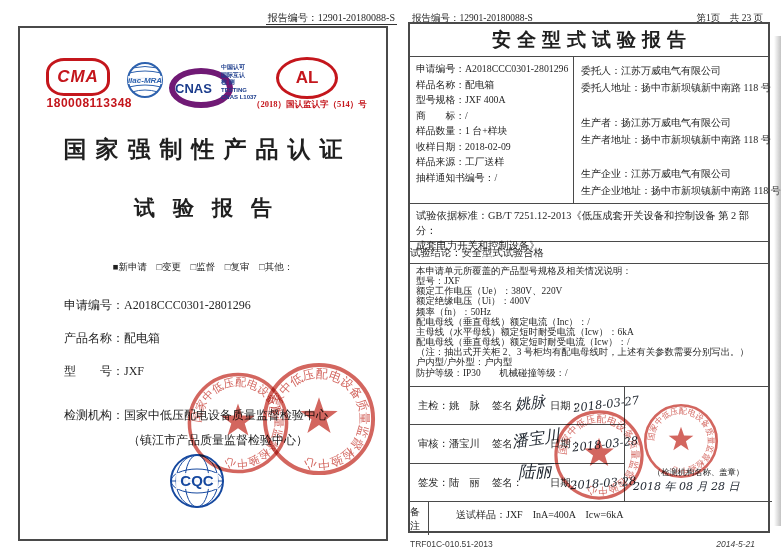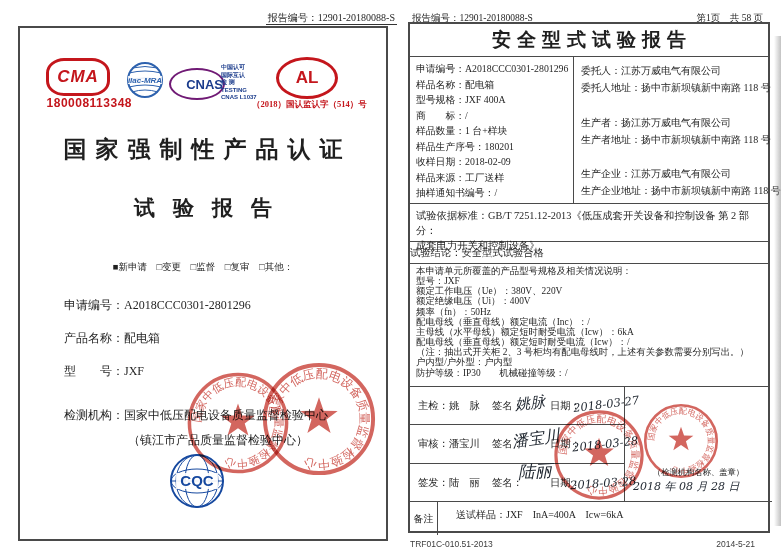--- a/index.html
+++ b/index.html
@@ -13,22 +13,22 @@
   .hdr-left span{border-bottom:1px solid #333;padding:0 2px 1px 2px;}
   .page-left{left:18px;top:26px;width:370px;height:515px;border:2px solid #4a4a4a;box-sizing:border-box;}
 
   .cma-shape{left:26px;top:30px;width:58px;height:32px;border:3px solid #c4161c;border-radius:18px/15px;
              display:flex;align-items:center;justify-content:center;}
   .cma-shape span{color:#c4161c;font-weight:bold;font-style:italic;font-size:17px;letter-spacing:1px;
                   font-family:"Liberation Sans",sans-serif;}
   .cma-num{left:22px;top:68px;width:90px;text-align:right;color:#c4161c;font-weight:bold;font-size:12px;
            font-family:"Liberation Sans",sans-serif;letter-spacing:.5px;}
   .ilac-svg{left:106px;top:33px;}
-  .cnas-wrap{left:149px;top:40px;width:52px;height:28px;border:2px solid #701a75;border-radius:50%;
-             display:flex;align-items:center;justify-content:flex-end;}
+  .cnas-wrap{left:149px;top:40px;width:52px;height:28px;border:6px solid #701a75;border-radius:50%;
+             display:flex;align-items:center;justify-content:flex-start;}
   .cnas-wrap span{color:#1b3c8c;font-weight:bold;font-size:13px;font-family:"Liberation Sans",sans-serif;}
   .cnas-side{left:201px;top:36px;width:52px;color:#1b3c8c;font-size:6px;line-height:7.5px;
              font-family:"Liberation Sans",sans-serif;font-weight:bold;}
   .cal-shape{left:256px;top:29px;width:56px;height:36px;border:3px solid #c4161c;border-radius:50%;
              display:flex;align-items:center;justify-content:center;}
   .cal-shape span{color:#c4161c;font-weight:bold;font-size:17px;font-family:"Liberation Sans",sans-serif;}
   .cal-caption{left:232px;top:71px;width:110px;text-align:center;color:#c4161c;font-size:8.5px;font-weight:bold;}
 
   .lp-title1{left:0;top:106px;width:100%;text-align:center;font-size:23px;font-weight:bold;
              letter-spacing:9px;text-indent:9px;}
@@ -59,25 +59,25 @@
   .sig-row{position:absolute;left:0;width:214px;box-sizing:border-box;border-bottom:1.3px solid #4a4a4a;
            font-size:10.3px;}
   .sig-row .role{position:absolute;left:8px;top:50%;transform:translateY(-50%);white-space:nowrap;}
   .sig-row .slabel{position:absolute;left:82px;top:50%;transform:translateY(-50%);}
   .sig-row .dlabel{position:absolute;left:140px;top:50%;transform:translateY(-50%);}
   .sig-right{position:absolute;left:214px;top:363px;width:148px;height:115px;border-left:1.3px solid #4a4a4a;
              box-sizing:border-box;border-bottom:1.3px solid #4a4a4a;}
   .seal-caption{position:absolute;left:0;top:80px;width:100%;text-align:center;font-size:8.3px;}
   .seal-date{position:absolute;left:8px;top:92px;width:100%;font-size:11px;}
   .pr-remark{top:478px;height:33px;border-bottom:none;}
-  .remark-label{position:absolute;left:0;top:0;width:28px;height:100%;border-right:1.3px solid #4a4a4a;
+  .remark-label{position:absolute;left:0;top:0;width:19px;height:100%;border-right:1.3px solid #4a4a4a;
                 box-sizing:border-box;display:flex;align-items:center;justify-content:center;font-size:10px;}
   .remark-value{position:absolute;left:46px;top:6px;font-size:10px;white-space:nowrap;}
   .ftr-left{top:539px;left:410px;font-size:8.5px;color:#3c3c3c;font-family:"Liberation Sans",sans-serif;}
-  .ftr-right{top:539px;right:26px;font-size:8.5px;color:#3c3c3c;font-family:"Liberation Sans",sans-serif;}
+  .ftr-right{top:539px;right:26px;font-size:8.5px;color:#3c3c3c;font-family:"Liberation Sans",sans-serif;font-style:italic;}
 
   
   .hand{font-family:"DejaVu Serif",serif;font-style:italic;color:#232a33;pointer-events:none;}
   .seal{position:absolute;pointer-events:none;opacity:.82;mix-blend-mode:multiply;}
   .edge-shade{right:0;top:36px;width:7px;height:490px;
               background:linear-gradient(to right,rgba(0,0,0,0),rgba(120,120,120,.45));}
 </style>
 </head>
 <body>
 
@@ -132,34 +132,33 @@
       <ellipse cx="29" cy="29" rx="12" ry="26" fill="none" stroke="#15489f" stroke-width="1"></ellipse>
       <ellipse cx="29" cy="29" rx="21" ry="26" fill="none" stroke="#15489f" stroke-width="1"></ellipse>
       <ellipse cx="29" cy="29" rx="26" ry="12" fill="none" stroke="#15489f" stroke-width="1"></ellipse>
       <line x1="3" y1="29" x2="55" y2="29" stroke="#15489f" stroke-width="1"></line>
       <rect x="8" y="21" width="42" height="16" fill="#ffffff" opacity="0.9"></rect>
       <text x="29" y="34" text-anchor="middle" font-size="15" font-weight="bold" fill="#15489f" font-family="Liberation Sans, sans-serif">CQC</text>
     </svg>
   </div>
 
   <div class="abs hdr-r-no nowrap">报告编号：12901-20180088-S</div>
-  <div class="abs hdr-r-page nowrap">第1页　共 58 页</div>
+  <div class="abs hdr-r-page nowrap">第1页　共 23 页</div>
 
   <div class="abs page-right">
 
     <div class="pr-row pr-title nowrap">安全型式试验报告</div>
 
     <div class="pr-row pr-info">
       <div class="info-left">
         <div class="nowrap">申请编号：A2018CCC0301-2801296</div>
         <div class="nowrap">样品名称：配电箱</div>
         <div class="nowrap">型号规格：JXF 400A</div>
         <div class="nowrap">商　　标：/</div>
         <div class="nowrap">样品数量：1 台+样块</div>
-        <div class="nowrap">样品生产序号：180201</div>
         <div class="nowrap">收样日期：2018-02-09</div>
         <div class="nowrap">样品来源：工厂送样</div>
         <div class="nowrap">抽样通知书编号：/</div>
       </div>
       <div class="info-right">
         <div class="nowrap">委托人：江苏万威电气有限公司</div>
         <div class="nowrap">委托人地址：扬中市新坝镇新中南路 118 号</div>
         <div class="nowrap"></div>
         <div class="nowrap">生产者：扬江苏万威电气有限公司</div>
         <div class="nowrap">生产者地址：扬中市新坝镇新中南路 118 号</div>

